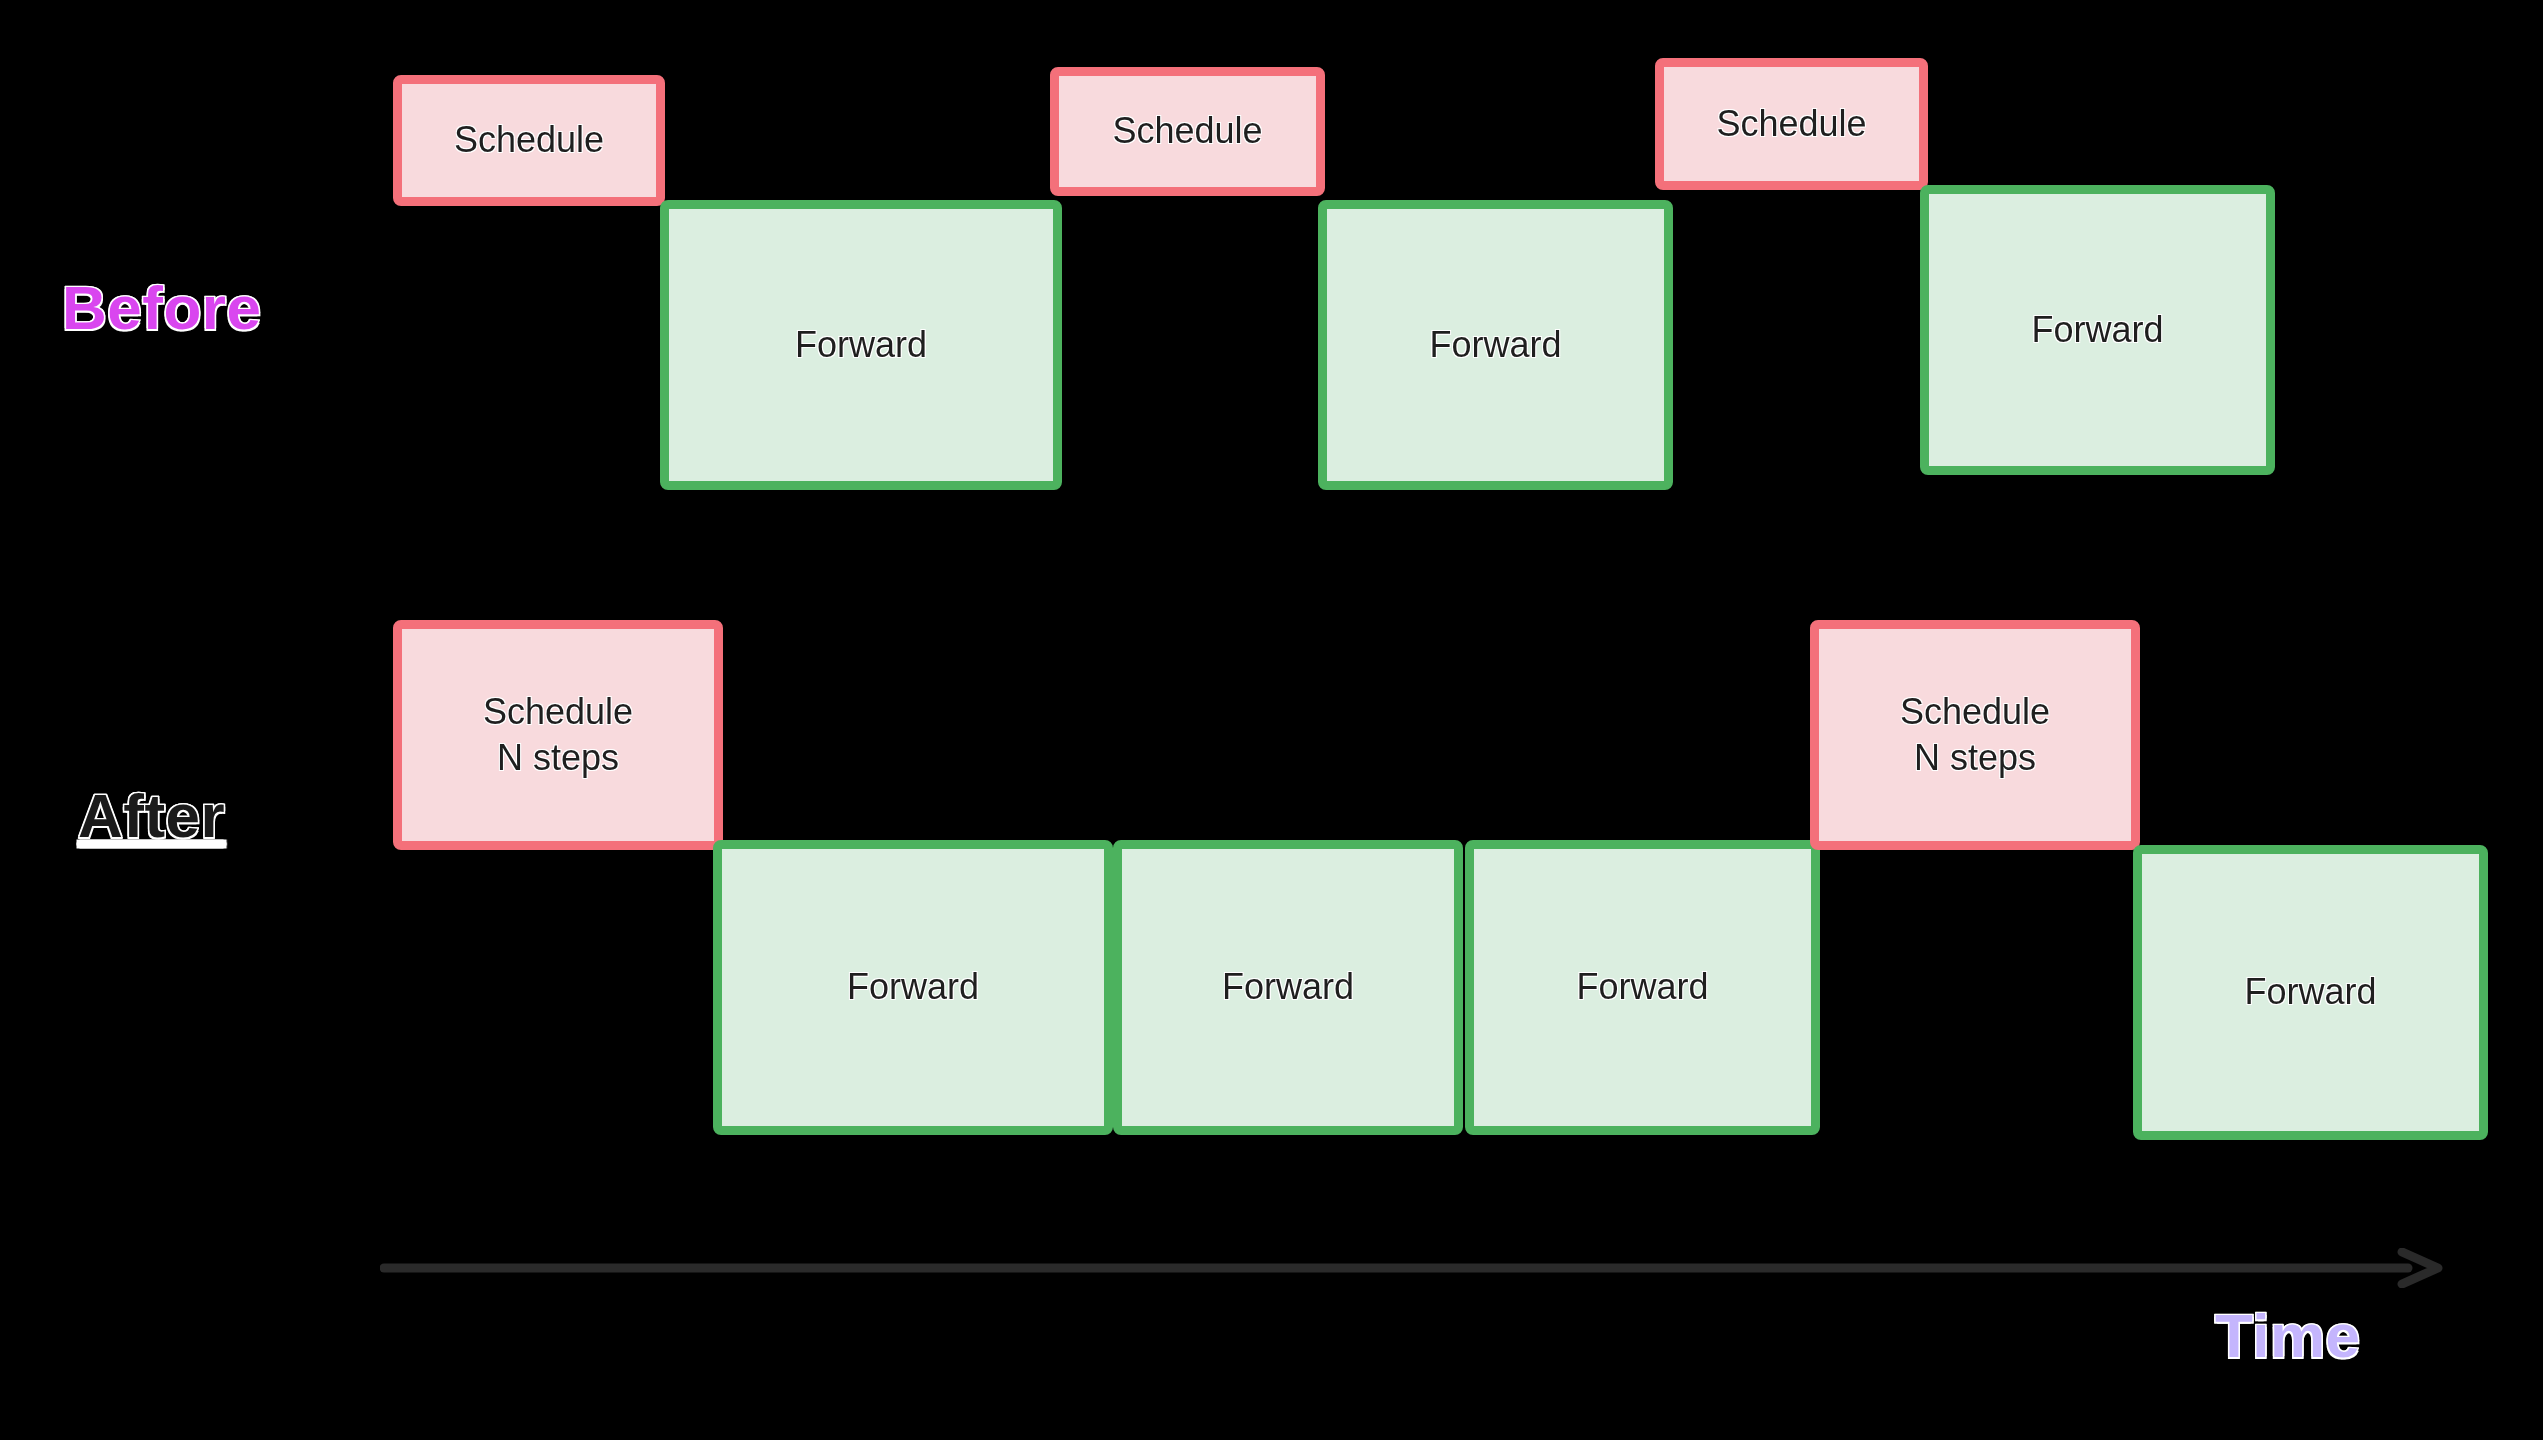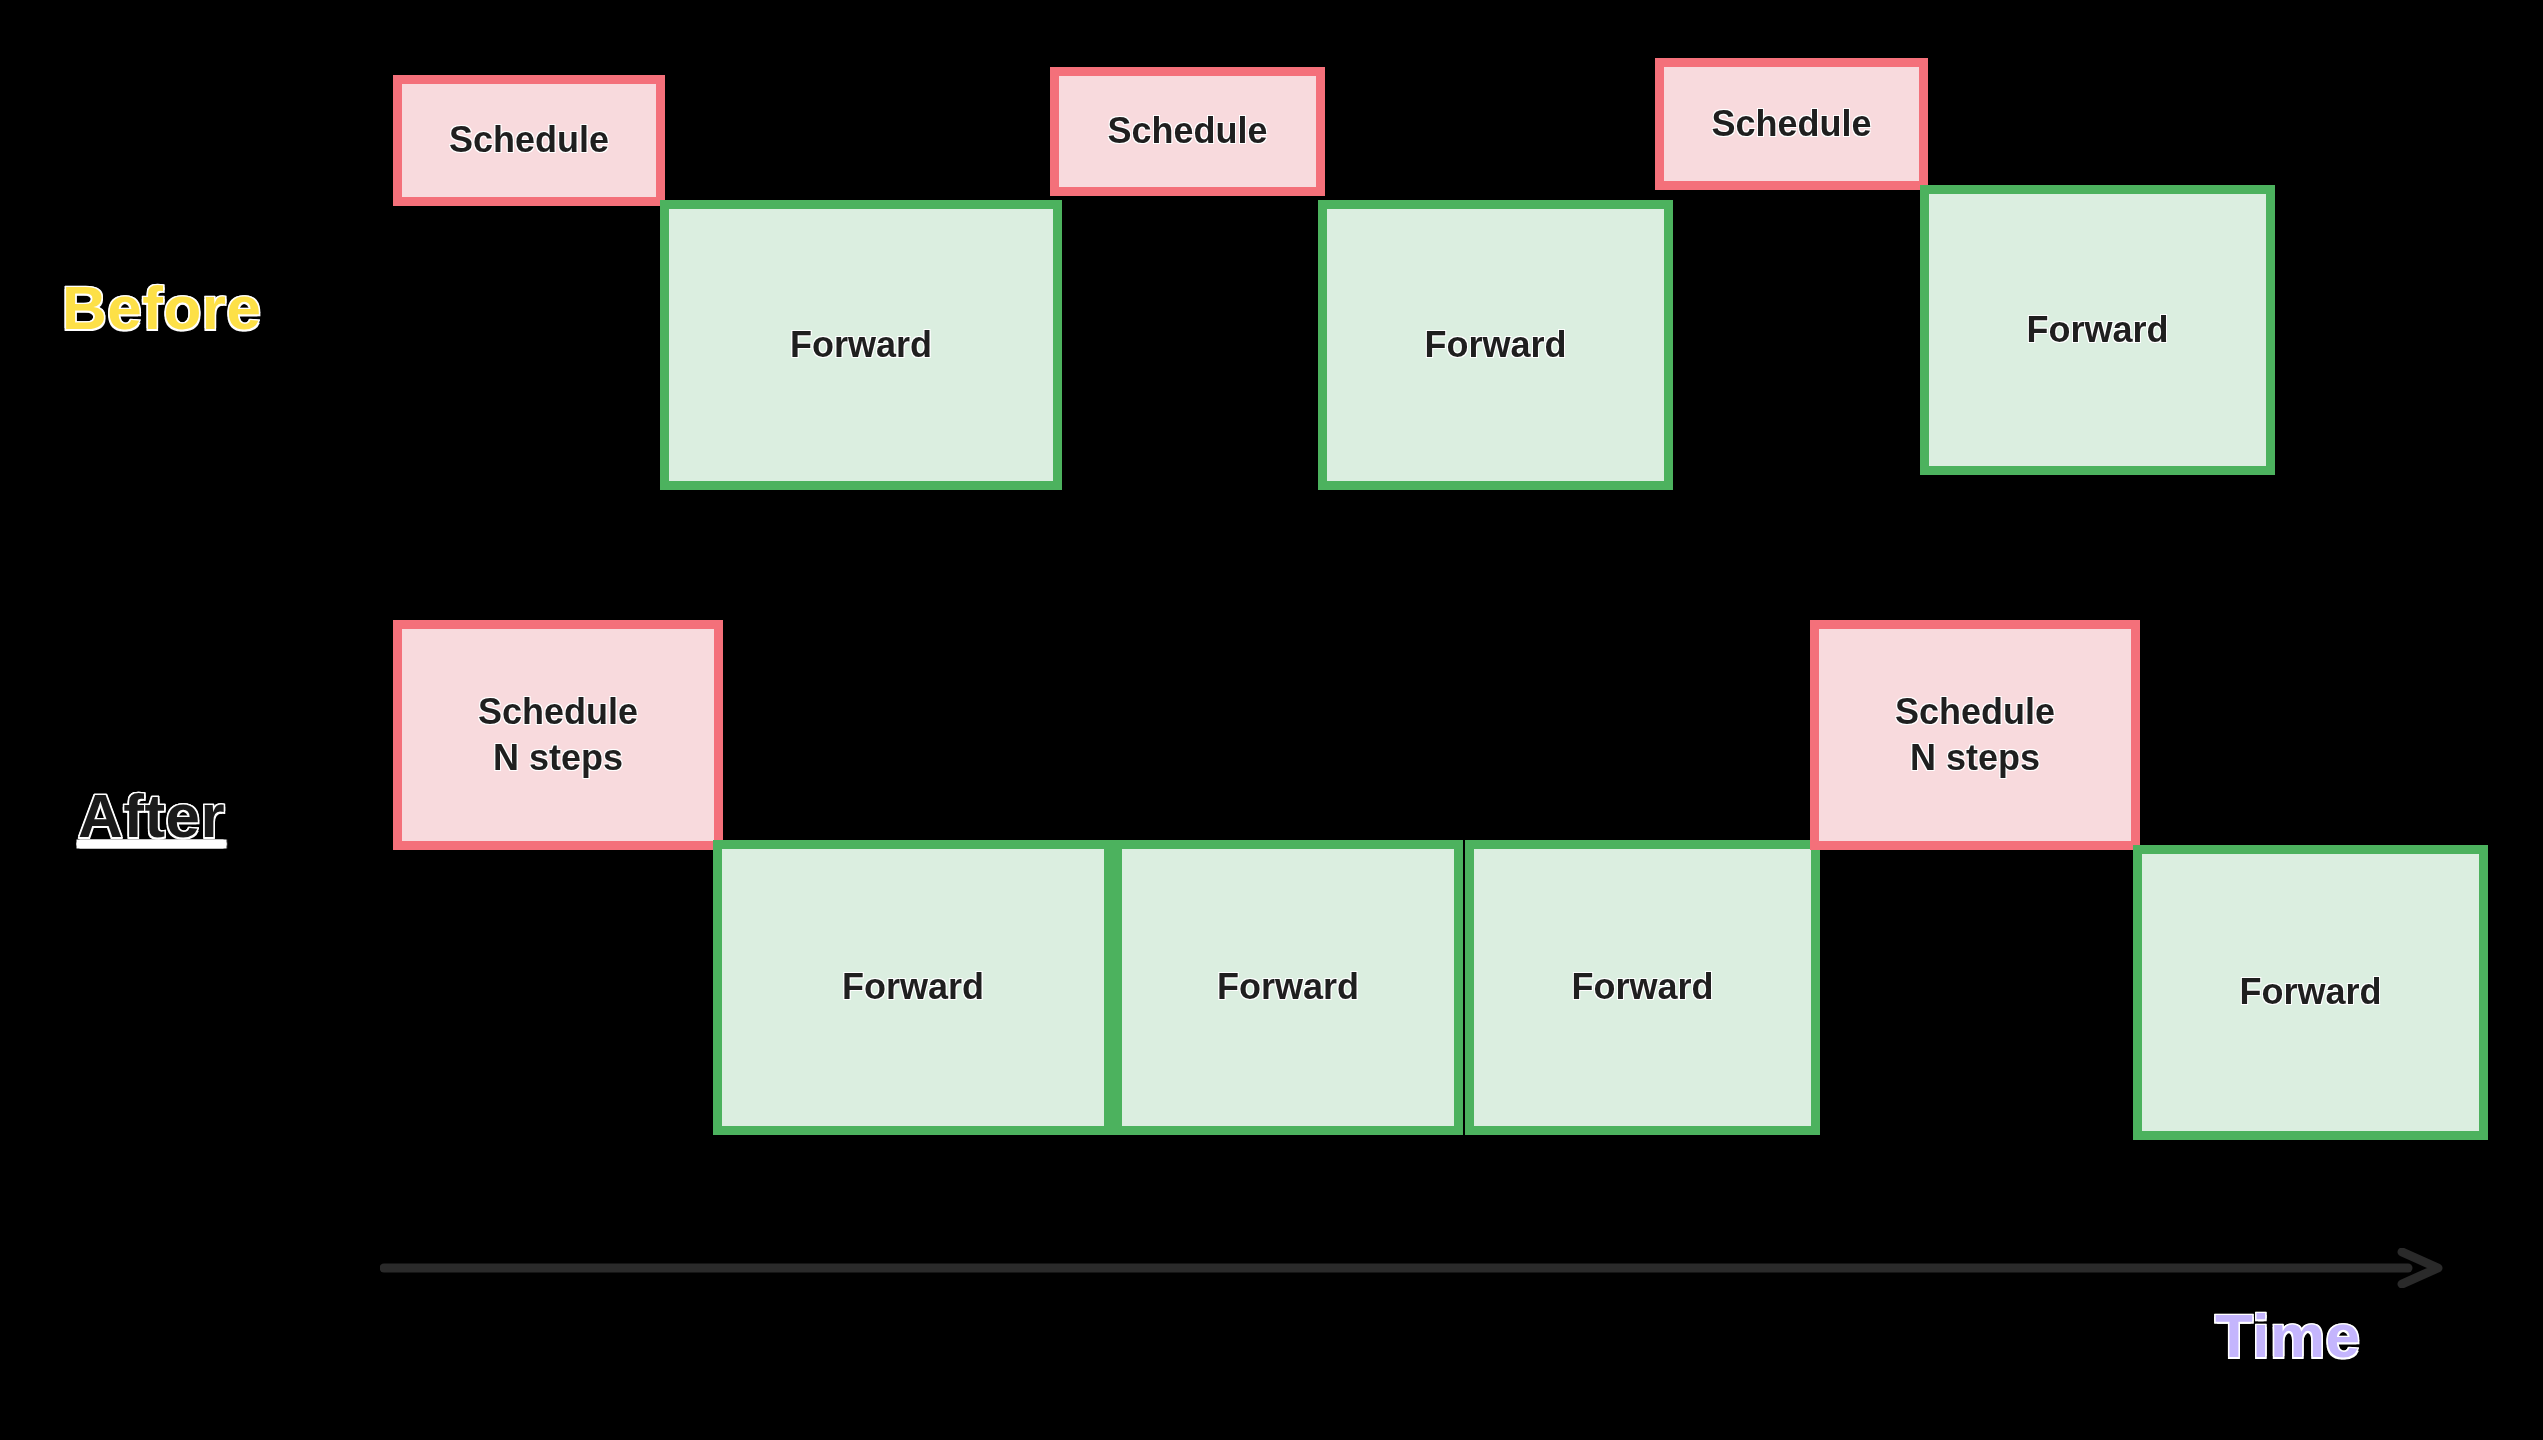--- a/index.html
+++ b/index.html
@@ -43,24 +43,24 @@
   #label-time   { left: 2215px; top: 1300px; }
 
   
   .block {
     position: absolute;
     box-sizing: border-box;
     display: flex;
     align-items: center;
     justify-content: center;
     text-align: center;
-    border-radius: 0;
+    border-radius: 8px;
     font-family: "Liberation Sans", sans-serif;
     font-size: 36px;
-    font-weight: 700;
+    font-weight: 400;
     line-height: 1.28;
     color: #1f1f1f;
     white-space: pre-line;
     text-shadow:
       -1px -1px 0 #ffffff,
        1px -1px 0 #ffffff,
       -1px  1px 0 #ffffff,
        1px  1px 0 #ffffff;
   }
   .block.schedule {
@@ -80,21 +80,21 @@
     width: 2065px;
     height: 40px;
   }
   #time-axis svg { display: block; }
 </style>
 </head>
 <body>
 
 <div id="canvas" style="background: rgb(0, 0, 0);">
 
-  <div id="label-before" class="row-label" style="color: #fde047;">Before</div>
+  <div id="label-before" class="row-label" style="color: #d946ef;">Before</div>
 
   <div id="label-after" class="row-label" style="color: rgb(27, 27, 27);">After</div>
 
   <div id="row-before">
     <div class="block schedule" style="left: 393px; top: 75px; width: 272px; height: 131px; background: rgb(248, 218, 221); border-color: rgb(244, 112, 122); color: rgb(31, 31, 31);">Schedule</div>
     <div class="block forward" style="left: 660px; top: 200px; width: 402px; height: 290px; background: rgb(219, 238, 224); border-color: rgb(76, 178, 94); color: rgb(31, 31, 31);">Forward</div>
     <div class="block schedule" style="left: 1050px; top: 67px; width: 275px; height: 129px; background: rgb(248, 218, 221); border-color: rgb(244, 112, 122); color: rgb(31, 31, 31);">Schedule</div>
     <div class="block forward" style="left: 1318px; top: 200px; width: 355px; height: 290px; background: rgb(219, 238, 224); border-color: rgb(76, 178, 94); color: rgb(31, 31, 31);">Forward</div>
     <div class="block schedule" style="left: 1655px; top: 58px; width: 273px; height: 132px; background: rgb(248, 218, 221); border-color: rgb(244, 112, 122); color: rgb(31, 31, 31);">Schedule</div>
     <div class="block forward" style="left: 1920px; top: 185px; width: 355px; height: 290px; background: rgb(219, 238, 224); border-color: rgb(76, 178, 94); color: rgb(31, 31, 31);">Forward</div>

